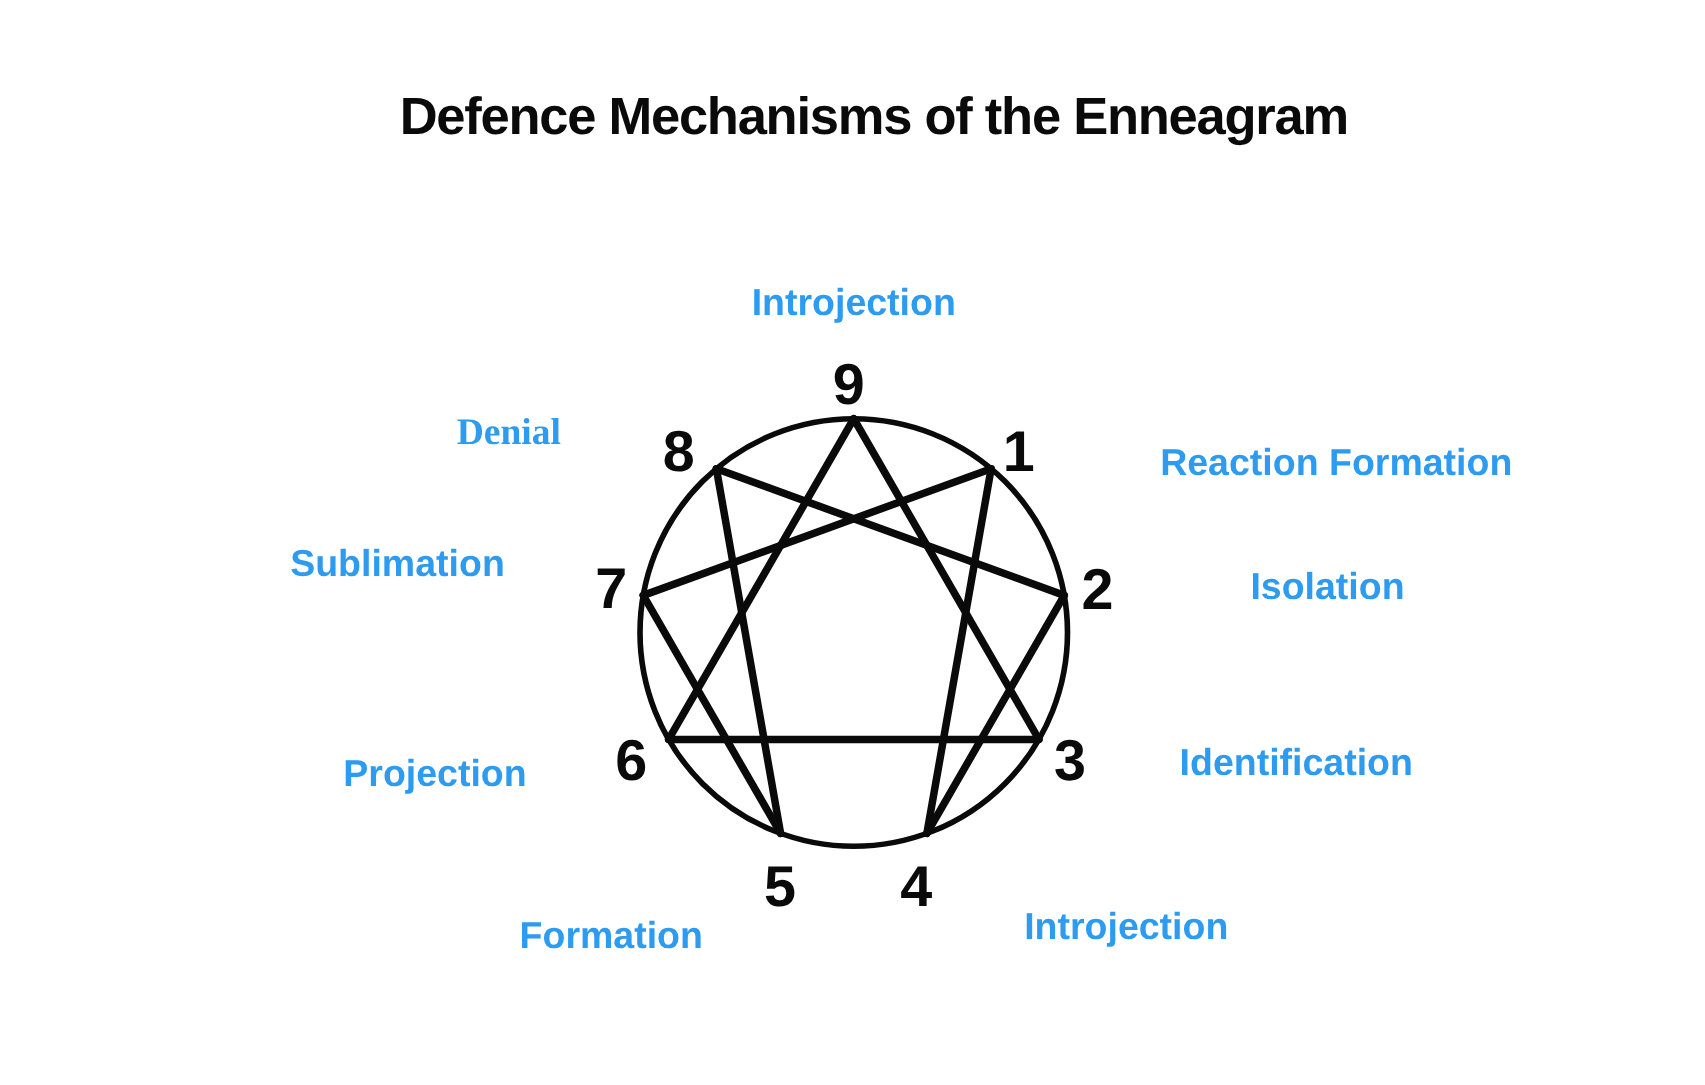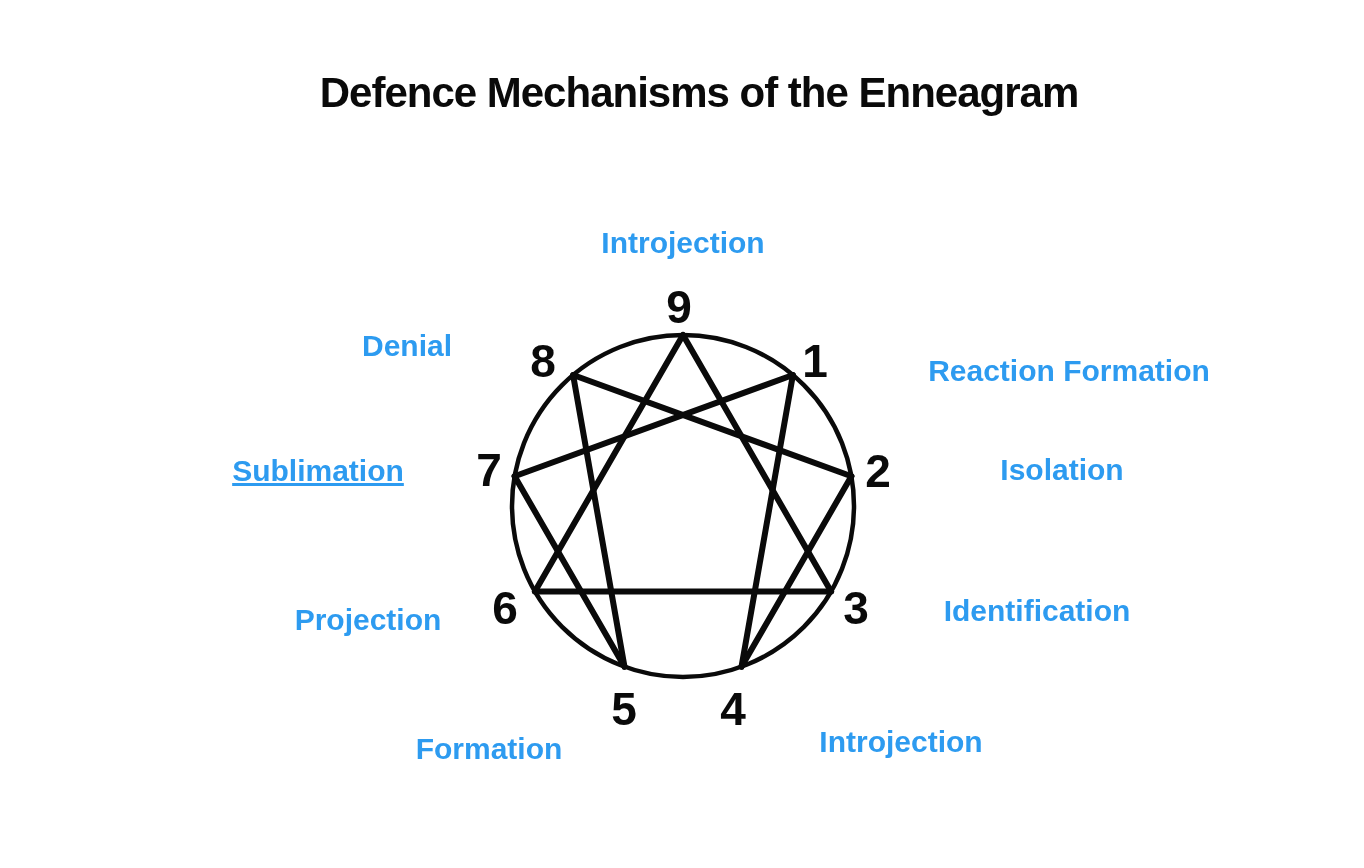--- a/index.html
+++ b/index.html
@@ -44,23 +44,23 @@
     white-space: nowrap;
     line-height: 1;
   }
   
   .pos-narcotization  { left: 683px;  top: 243px; }
   .pos-reaction       { left: 1069px; top: 341px; margin-top: 30px; }
   .pos-repression     { left: 1062px; top: 470px; }
   .pos-identification { left: 1037px; top: 611px; }
   .pos-introjection   { left: 901px;  top: 742px; }
   .pos-isolation      { left: 489px;  top: 749px; }
-  .pos-projection     { left: 348px;  top: 620px; margin-left: 20px; }
-  .pos-sublimation    { left: 318px;  top: 471px; text-decoration: underline; }
-  .pos-denial         { left: 407px;  top: 346px; }
+  .pos-projection     { left: 348px;  top: 620px; }
+  .pos-sublimation    { left: 318px;  top: 452px; }
+  .pos-denial         { left: 407px;  top: 346px; font-family: Liberation Serif, serif; }
 
   .figure-svg text {
     font-family: "Liberation Sans", sans-serif;
     font-weight: bold;
     font-size: 46px;
     fill: #0a0a0a;
     text-anchor: middle;
   }
 </style>
 </head>

